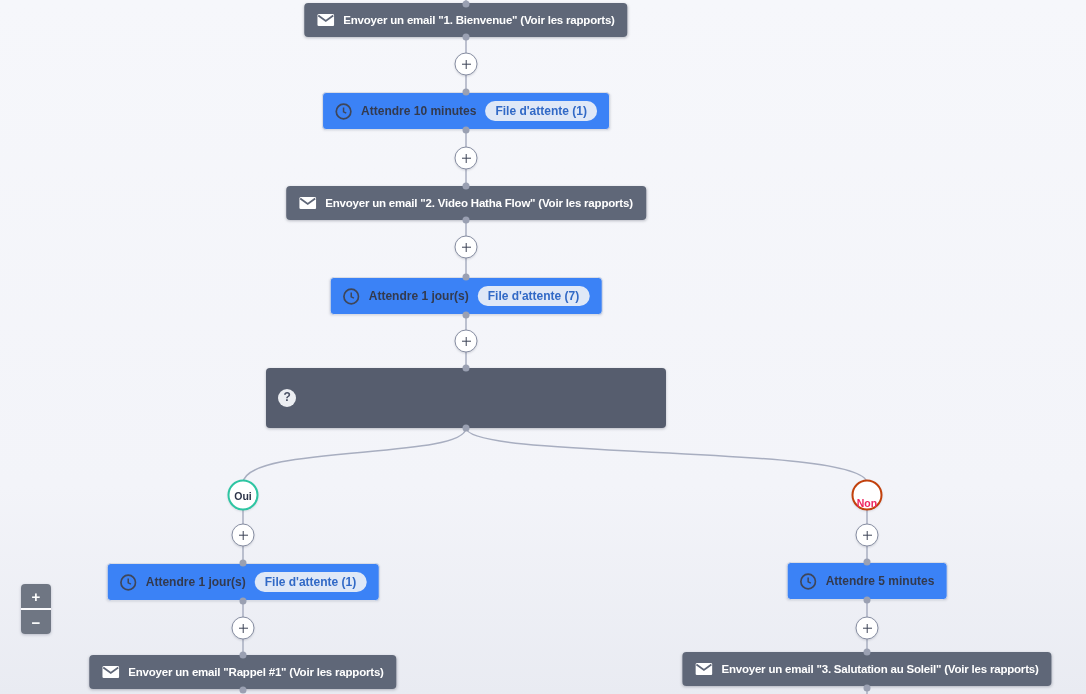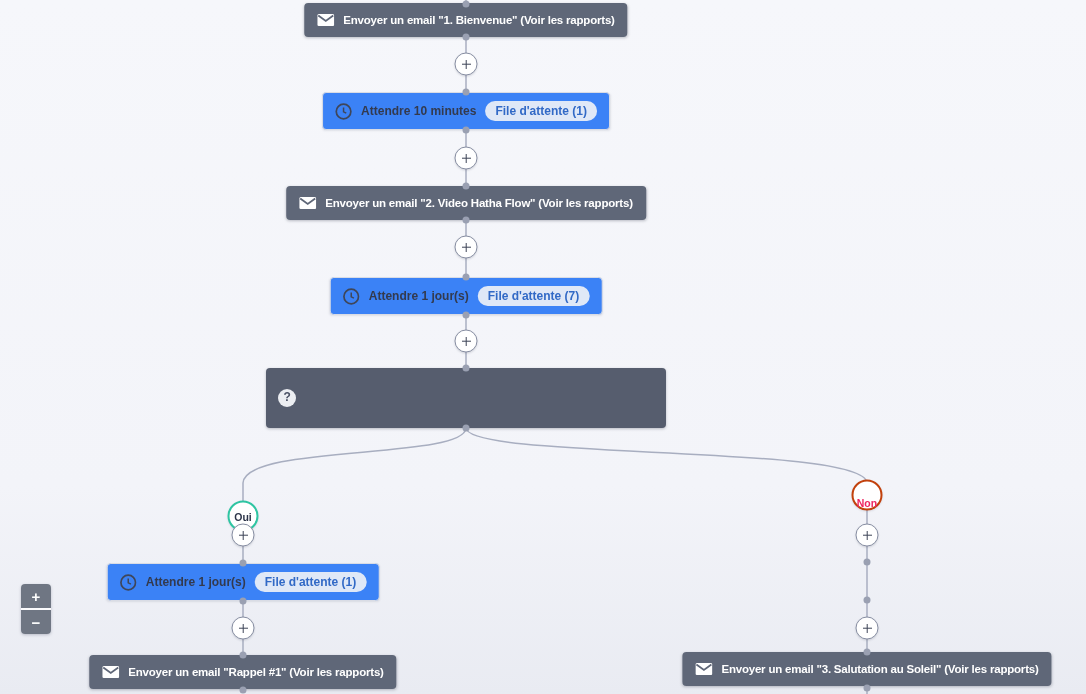--- a/index.html
+++ b/index.html
@@ -123,21 +123,21 @@
         <path d="M8.5 4.6 V8.8 L11.2 10.2" stroke="#3f4659" stroke-width="1.5" fill="none"></path>
       </svg>
     <span>Attendre 1 jour(s)</span>
     <span class="queue-badge">File d'attente (7)</span>
   </div>
 
   <div class="node condition-node" style="left:466px;top:368px;">
     <span class="q-icon">?</span>
   </div>
 
-  <div class="branch-pill branch-yes" style="left:243px;top:516px;">
+  <div class="branch-pill branch-yes" style="left:243px;top:495px;">
     <span>Oui</span>
   </div>
   <div class="branch-pill branch-no" style="left:867px;top:495px;">
     <span>Non</span>
   </div>
 
   <div class="node wait-node" style="left:243px;top:563px;">
     <svg class="node-icon" width="17" height="17" viewBox="0 0 17 17">
         <circle cx="8.5" cy="8.5" r="7.3" stroke="#3f4659" stroke-width="1.7" fill="none"></circle>
         <path d="M8.5 4.6 V8.8 L11.2 10.2" stroke="#3f4659" stroke-width="1.5" fill="none"></path>
@@ -147,20 +147,27 @@
   </div>
 
   <div class="node email-node" style="left:243px;top:655px;">
     <svg class="node-icon" width="17" height="12" viewBox="0 0 17 12">
         <rect x="0" y="0" width="17" height="12" rx="1.5" fill="#ffffff"></rect>
         <path d="M1 1.5 L8.5 7 L16 1.5" stroke="#5f6778" stroke-width="1.8" fill="none"></path>
       </svg>
     <span>Envoyer un email "Rappel #1" (Voir les rapports)</span>
   </div>
 
+  <div class="node wait-node" style="left:867px;top:562px;">
+    <svg class="node-icon" width="17" height="17" viewBox="0 0 17 17">
+        <circle cx="8.5" cy="8.5" r="7.3" stroke="#3f4659" stroke-width="1.7" fill="none"></circle>
+        <path d="M8.5 4.6 V8.8 L11.2 10.2" stroke="#3f4659" stroke-width="1.5" fill="none"></path>
+      </svg>
+    <span>Attendre 5 minutes</span>
+  </div>
 
   <div class="node email-node" style="left:867px;top:652px;">
     <svg class="node-icon" width="17" height="12" viewBox="0 0 17 12">
         <rect x="0" y="0" width="17" height="12" rx="1.5" fill="#ffffff"></rect>
         <path d="M1 1.5 L8.5 7 L16 1.5" stroke="#5f6778" stroke-width="1.8" fill="none"></path>
       </svg>
     <span>Envoyer un email "3. Salutation au Soleil" (Voir les rapports)</span>
   </div>
 
   <div class="plus-btn" style="left:466px;top:64px;"></div>

